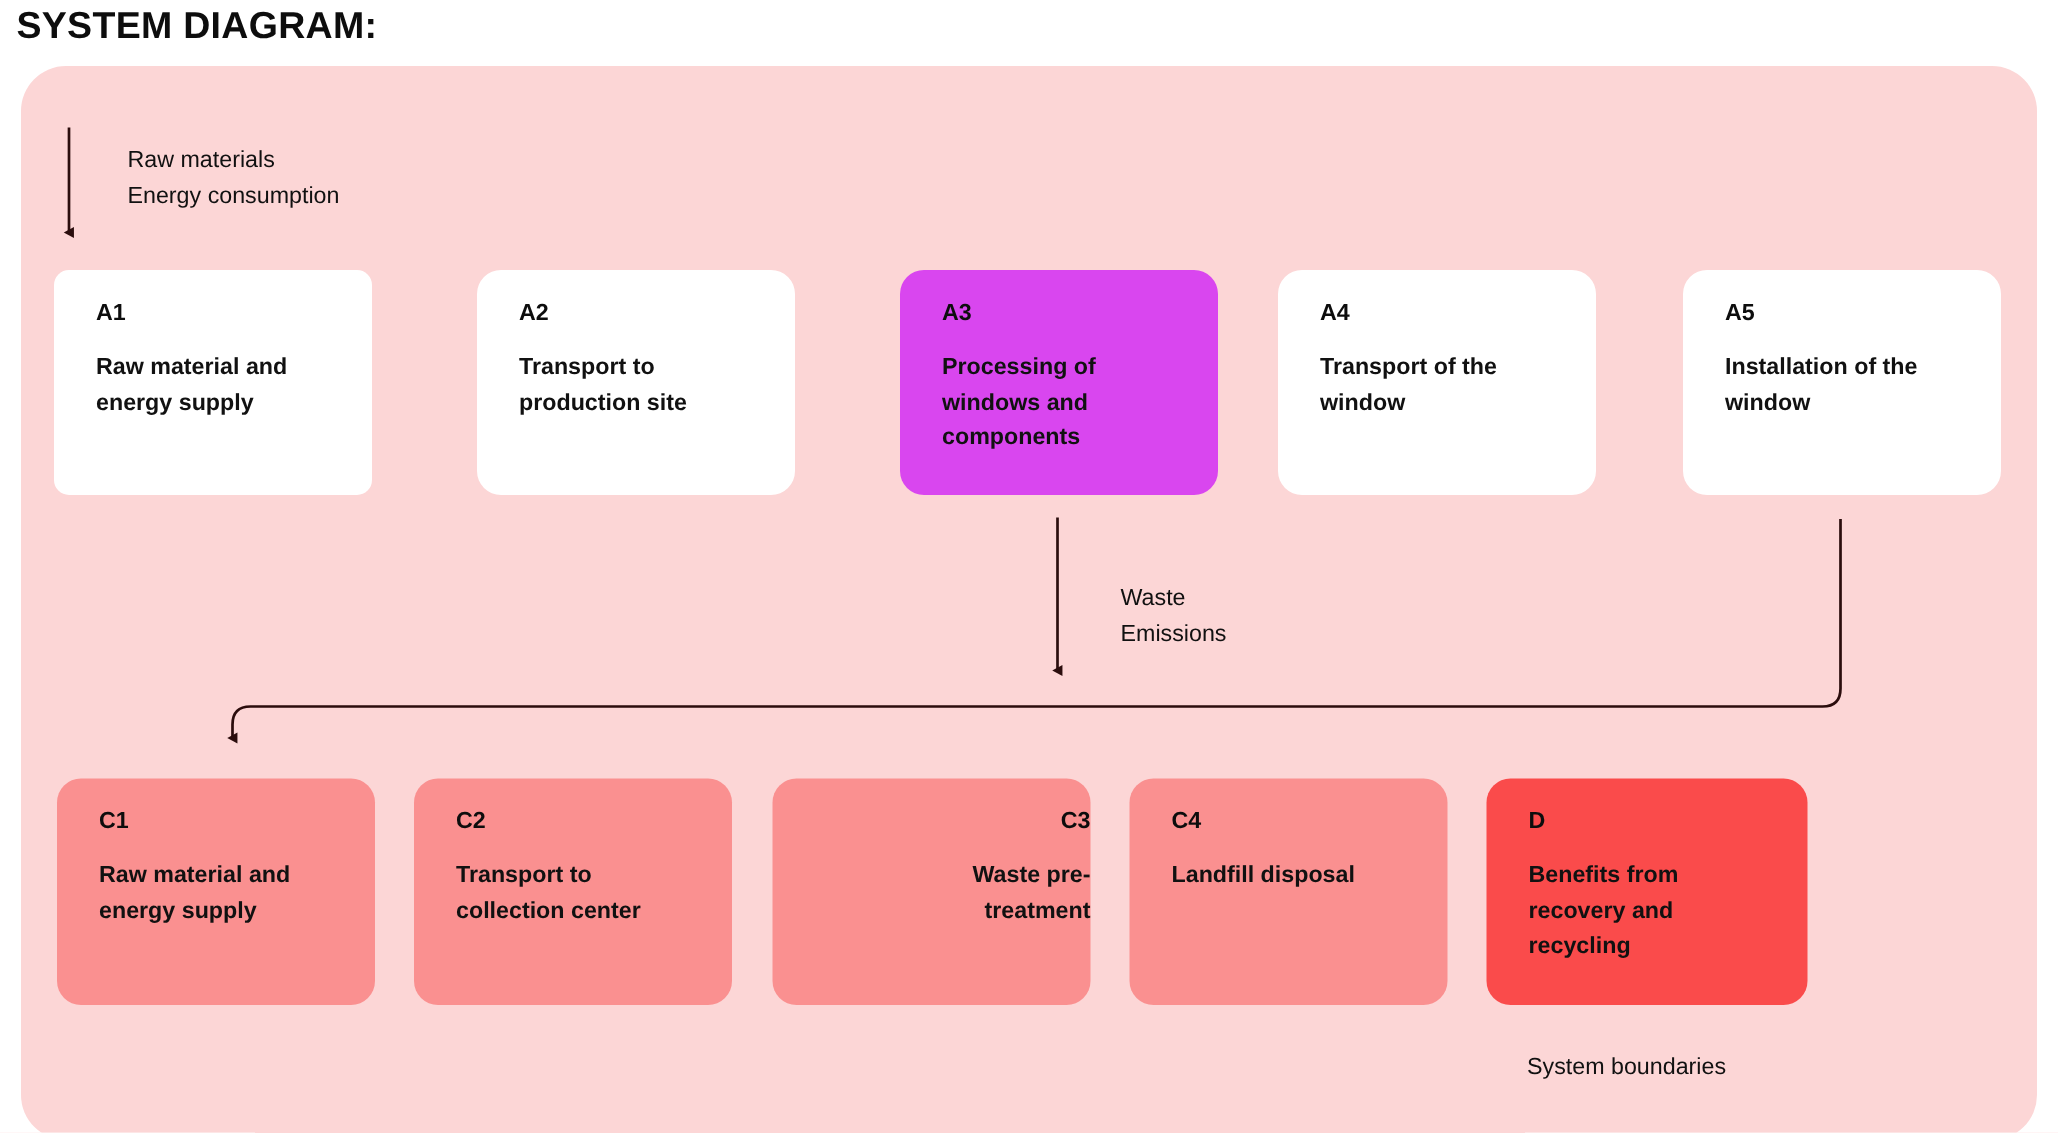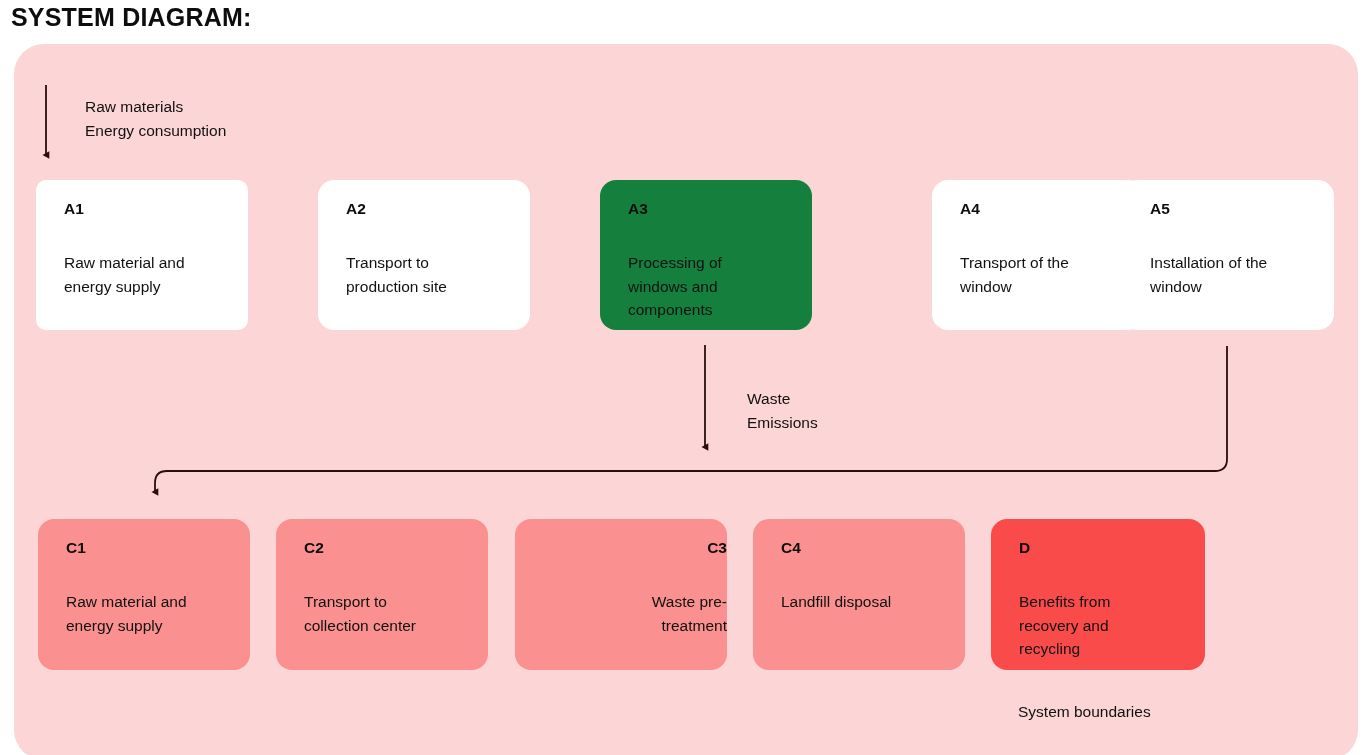--- a/index.html
+++ b/index.html
@@ -46,29 +46,29 @@
     border-radius: 16px;
     padding: 20px 0 0 28px;
   }
   .node .node-code {
     font-size: 15.5px;
     font-weight: bold;
     color: #0d0d0d;
     line-height: 1.1;
   }
   .node .node-label {
-    margin-top: 34px;
+    margin-top: 16px;
     font-size: 15.5px;
-    font-weight: normal;
+    font-weight: bold;
     color: #111111;
     line-height: 1.52;
     white-space: pre-line;
   }
   .node.white  { background: #FFFFFF; }
-  .node.pink   { background: #15803d; }
+  .node.pink   { background: #d946ef; }
   .node.salmon { background: #FA9090; }
   .node.red    { background: #FA4B4B; }
 
   
   .flow-note {
     position: absolute;
     font-size: 15.5px;
     color: #111111;
     line-height: 1.55;
     white-space: pre-line;
@@ -136,21 +136,21 @@
 production site</div>
   </div>
 
   <div class="node pink" style="left:600px; top:180px; width:212px; height:150px;">
     <div class="node-code">A3</div>
     <div class="node-label">Processing of
 windows and
 components</div>
   </div>
 
-  <div class="node white" style="left:932px; top:180px; width:212px; height:150px;">
+  <div class="node white" style="left:852px; top:180px; width:212px; height:150px;">
     <div class="node-code">A4</div>
     <div class="node-label">Transport of the
 window</div>
   </div>
 
   <div class="node white" style="left:1122px; top:180px; width:212px; height:150px;">
     <div class="node-code">A5</div>
     <div class="node-label">Installation of the
 window</div>
   </div>

